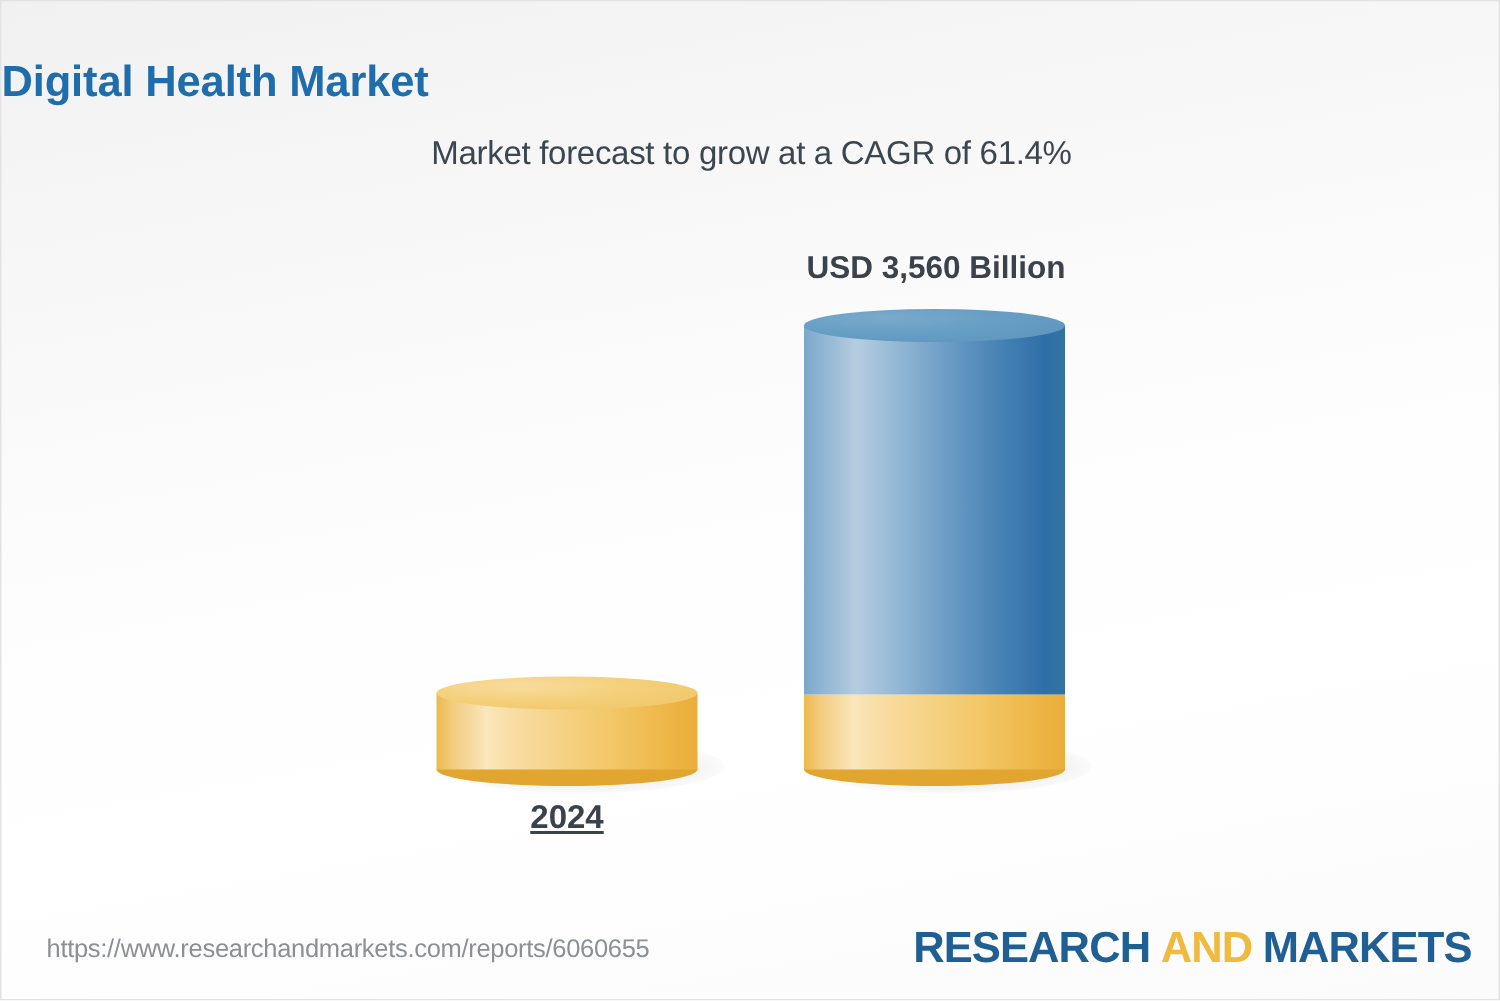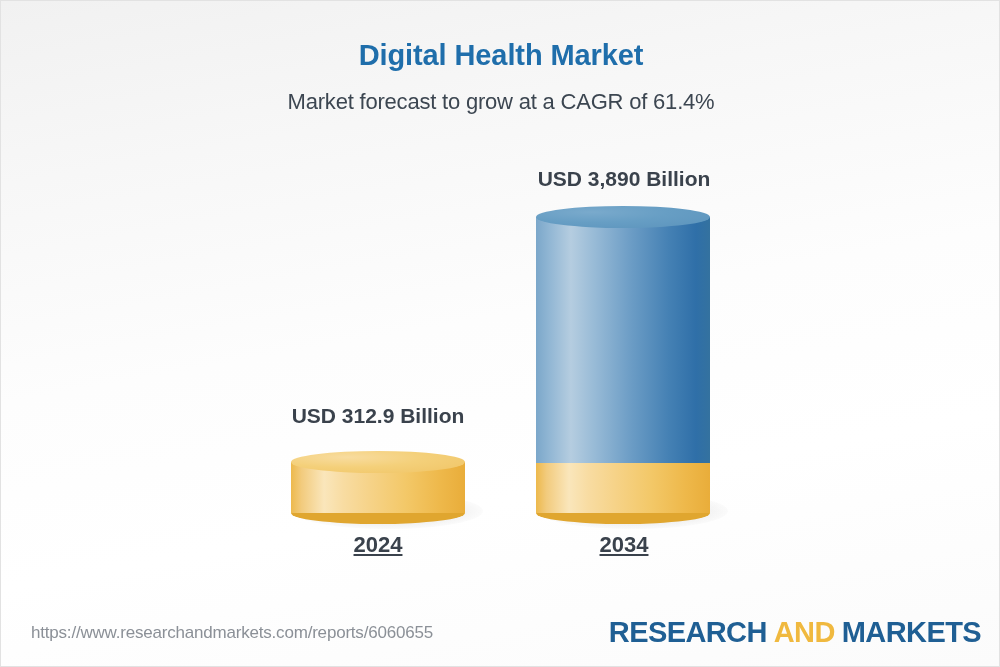--- a/index.html
+++ b/index.html
@@ -20,21 +20,20 @@
     background: linear-gradient(170deg, #f1f1f1 0%, #f7f7f7 22%, #fdfdfd 48%, #ffffff 70%, #fbfbfb 100%);
     overflow: hidden;
   }
 
   
   .title {
     position: absolute;
     top: 38px;
     left: 0;
     width: 1000px;
-    text-align: center;
     font-size: 29px;
     font-weight: bold;
     color: #1f6eab;
     letter-spacing: -0.1px;
   }
   .subtitle {
     position: absolute;
     top: 88px;
     left: 0;
     width: 1000px;
@@ -174,53 +173,51 @@
 </head>
 <body>
 
 <div id="canvas">
 
   <div class="title">Digital Health Market</div>
   <div class="subtitle">Market forecast to grow at a CAGR of 61.4%</div>
 
   <div class="plot">
 
-    <div class="value-label" style="left:227px; top:403px; width:300px;">USD 312.9 Billion</div>
 
     <div class="shadow" style="left:292px; top:492px; width:190px; height:36px;"></div>
 
     <div class="cyl" style="left:290px; top:450px; width:174px; height:62px;">
 
       <div class="cyl-seg" style="top:11px; height:51px;">
         <div class="base yellow-base" style="bottom:-11px; height:22px;"></div>
         <div class="seg-body yellow-body"></div>
         <div class="cap yellow-cap" style="top:-11px; height:22px;"></div>
       </div>
     </div>
 
     <div class="cat-label" style="left:227px; top:531px; width:300px;">2024</div>
 
-    <div class="value-label" style="left:473px; top:166px; width:300px;">USD 3,890 Billion</div>
+    <div class="value-label" style="left:473px; top:166px; width:300px;">USD 3,560 Billion</div>
 
     <div class="shadow" style="left:537px; top:492px; width:190px; height:36px;"></div>
 
     <div class="cyl" style="left:535px; top:205px; width:174px; height:307px;">
 
       <div class="cyl-seg" style="top:257px; height:50px;">
         <div class="base yellow-base" style="bottom:-11px; height:22px;"></div>
         <div class="seg-body yellow-body"></div>
       </div>
 
       <div class="cyl-seg" style="top:11px; height:246px;">
         <div class="seg-body blue-body"></div>
         <div class="cap blue-cap" style="top:-11px; height:22px;"></div>
       </div>
     </div>
 
-    <div class="cat-label" style="left:473px; top:531px; width:300px;">2034</div>
 
   </div>
 
   <div class="footer-url">https://www.researchandmarkets.com/reports/6060655</div>
 
   <div class="logo">
     <div class="logo-main"><span>RESEARCH</span><span class="logo-and" style="margin:0 7px;">AND</span><span>MARKETS</span></div>
   </div>
 
 </div>

